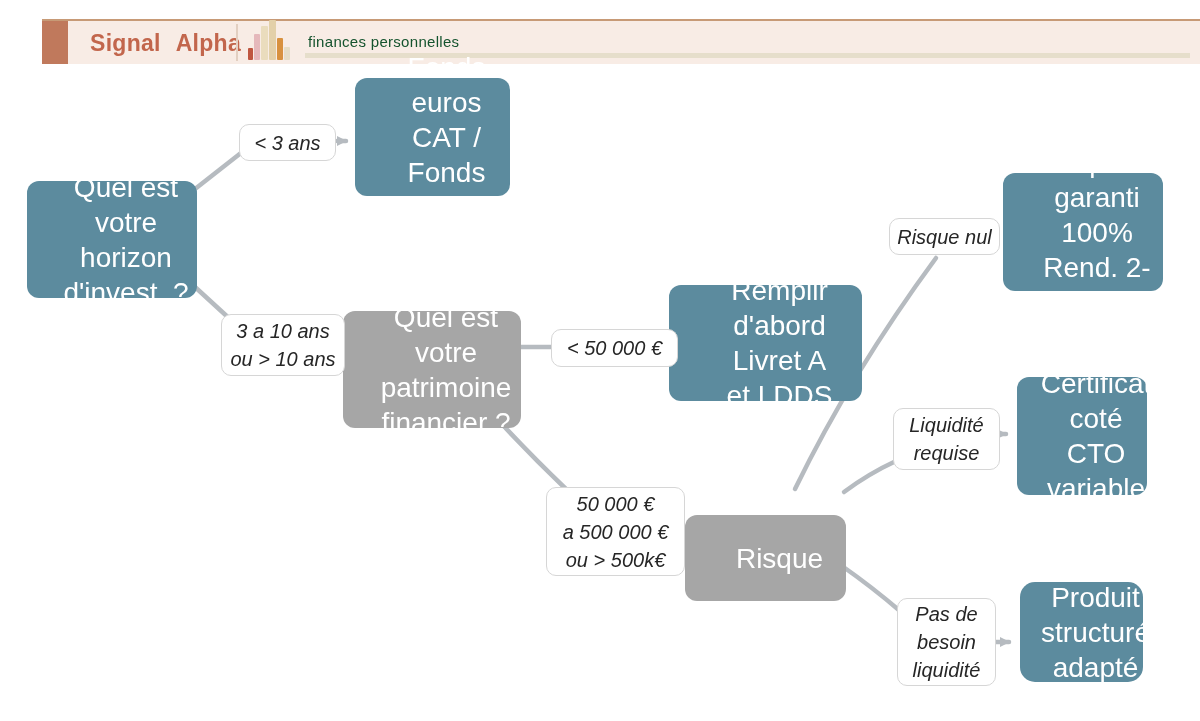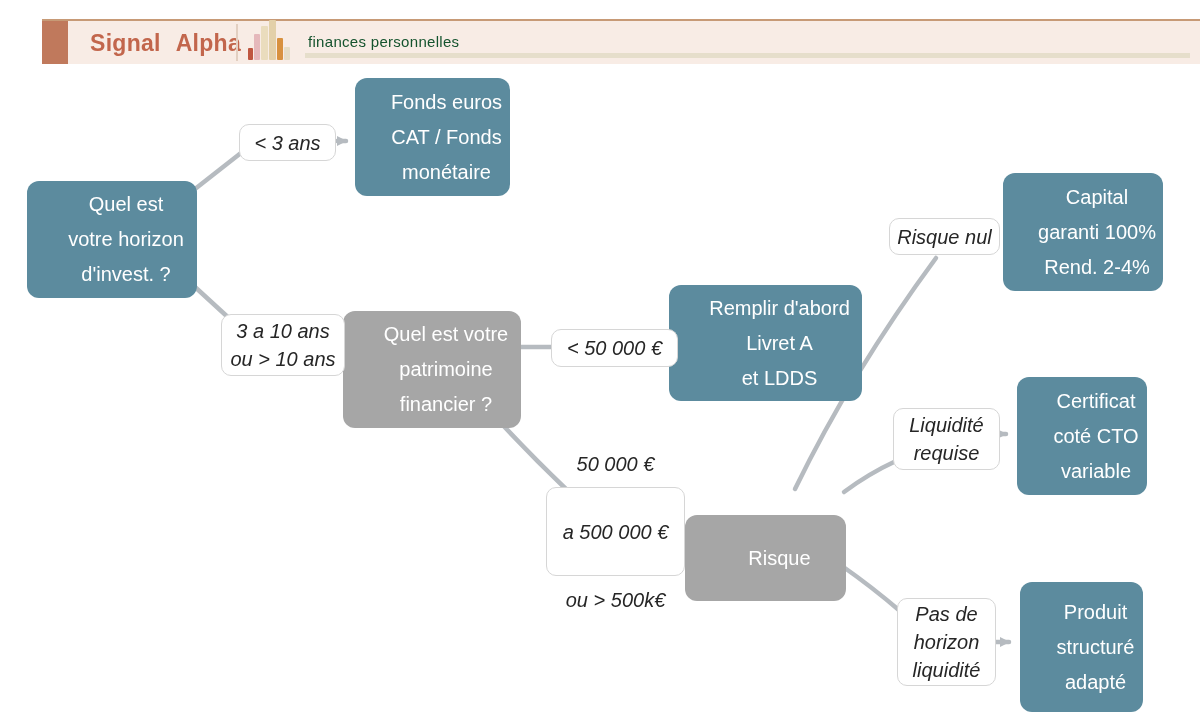--- a/index.html
+++ b/index.html
@@ -32,21 +32,21 @@
   .subtitle-underline{position:absolute;left:263px;right:10px;bottom:6px;height:5px;background:#e6decb;}
 
   
   .edges{position:absolute;left:0;top:0;z-index:0;}
   .node,.edge-label{
     position:absolute;z-index:1;box-sizing:border-box;
     display:flex;flex-direction:column;justify-content:center;align-items:center;
     text-align:center;
   }
   .node{
-    border-radius:12px;color:#ffffff;font-size:20px;line-height:35px;padding-left:28px;
+    border-radius:12px;color:#ffffff;font-size:28px;line-height:35px;padding-left:28px;
   }
   .node.teal{background:#5c8b9e;}
   .node.gray{background:#a6a6a6;margin-top:28px;}
   .edge-label{
     background:#ffffff;border:1.5px solid #d6d6d6;border-radius:10px;
     color:#262626;font-style:italic;font-size:20px;line-height:28px;
   }
 </style>
 </head>
 <body>
@@ -120,51 +120,51 @@
 <div class="node gray" style="left:685px;top:487px;width:161px;height:86px;">
   <div>Risque</div>
 </div>
 
 <div class="node teal" style="left:1017px;top:377px;width:130px;height:118px;">
   <div>Certificat</div>
   <div>coté CTO</div>
   <div>variable</div>
 </div>
 
-<div class="node teal" style="left:1020px;top:582px;width:123px;height:130px;">
+<div class="node teal" style="left:1020px;top:582px;width:123px;height:100px;border-radius:15px;">
   <div>Produit</div>
   <div>structuré</div>
   <div>adapté</div>
 </div>
 
 <div class="edge-label" style="left:239px;top:124px;width:97px;height:37px;">
   <div>&lt; 3 ans</div>
 </div>
 
 <div class="edge-label" style="left:221px;top:314px;width:124px;height:62px;">
   <div>3 a 10 ans</div>
   <div>ou &gt; 10 ans</div>
 </div>
 
 <div class="edge-label" style="left:551px;top:329px;width:127px;height:38px;">
   <div>&lt; 50 000 €</div>
 </div>
 
-<div class="edge-label" style="left:546px;top:487px;width:139px;height:89px;gap:40px;">
+<div class="edge-label" style="left:546px;top:487px;width:139px;height:89px;">
   <div>50 000 €</div>
   <div>a 500 000 €</div>
   <div>ou &gt; 500k€</div>
 </div>
 
 <div class="edge-label" style="left:889px;top:218px;width:111px;height:37px;">
   <div>Risque nul</div>
 </div>
 
 <div class="edge-label" style="left:893px;top:408px;width:107px;height:62px;">
   <div>Liquidité</div>
   <div>requise</div>
 </div>
 
 <div class="edge-label" style="left:897px;top:598px;width:99px;height:88px;">
   <div>Pas de</div>
-  <div>horizon</div>
+  <div>besoin</div>
   <div>liquidité</div>
 </div>
 
 </body></html>

